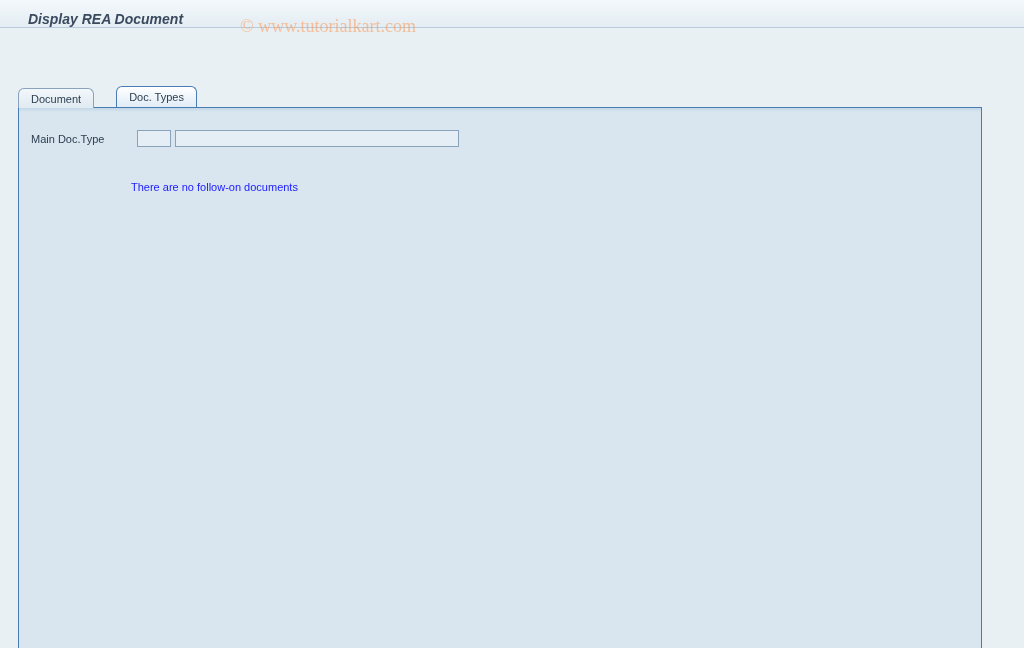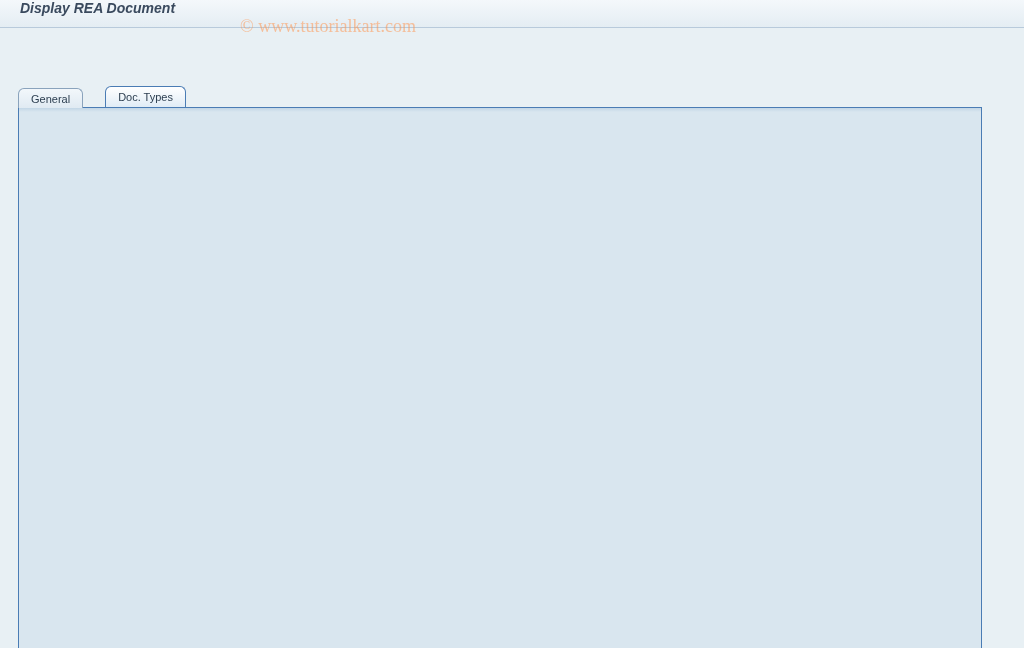--- a/index.html
+++ b/index.html
@@ -10,22 +10,22 @@
       width: 1024px;
       height: 648px;
       overflow: hidden;
       position: relative;
     }
     .header-bar {
       background: linear-gradient(#f4f8fb, #e4edf3);
       border-bottom: 1px solid #b8cadb;
       height: 28px;
       display: flex;
-      align-items: flex-start;
-      padding-left: 20px;
+      align-items: flex-end;
+      padding-left: 28px;
     }
     .header-title {
       font-weight: bold;
       font-style: italic;
       font-size: 14px;
       color: #3a4a5e;
     }
     .toolbar-strip {
       height: 30px;
       background: #e8f0f4;
@@ -127,22 +127,28 @@
   <span class="header-title">Display REA Document</span>
 </div>
 
 <div class="toolbar-strip"></div>
 
 <div class="watermark">© www.tutorialkart.com</div>
 
 <div class="tab-container">
   <div class="tab-strip">
     <div class="tab">
-      <span>General</span>
+      <span>Document</span>
     </div>
     <div class="tab active">
       <span>Doc. Types</span>
     </div>
   </div>
 
   <div class="tab-panel">
+    <div class="form-row">
+      <span class="form-label">Main Doc.Type</span>
+      <input type="text" class="text-field small" readonly="" value="" style="">
+      <input type="text" class="text-field wide" readonly="" value="" style="">
+    </div>
+    <div class="info-message">There are no follow-on documents</div>
   </div>
 </div>
 
 </body></html>

